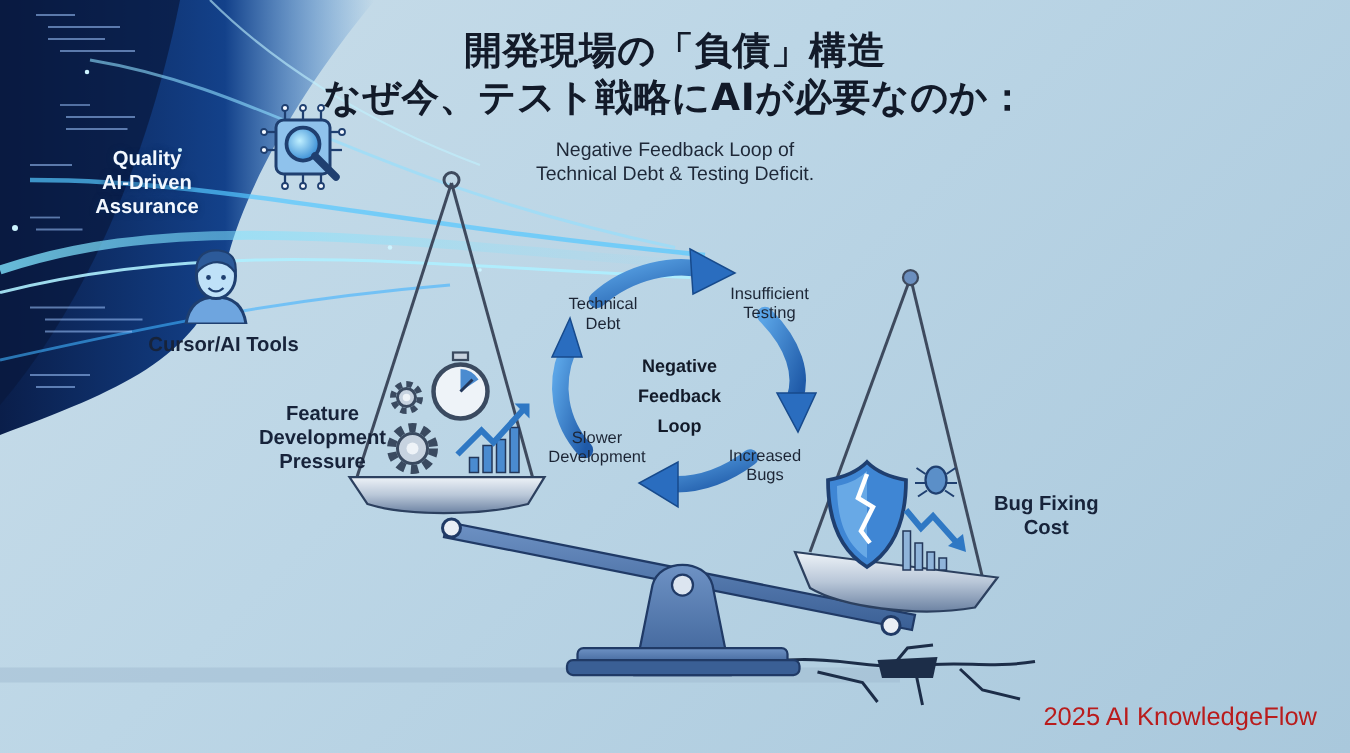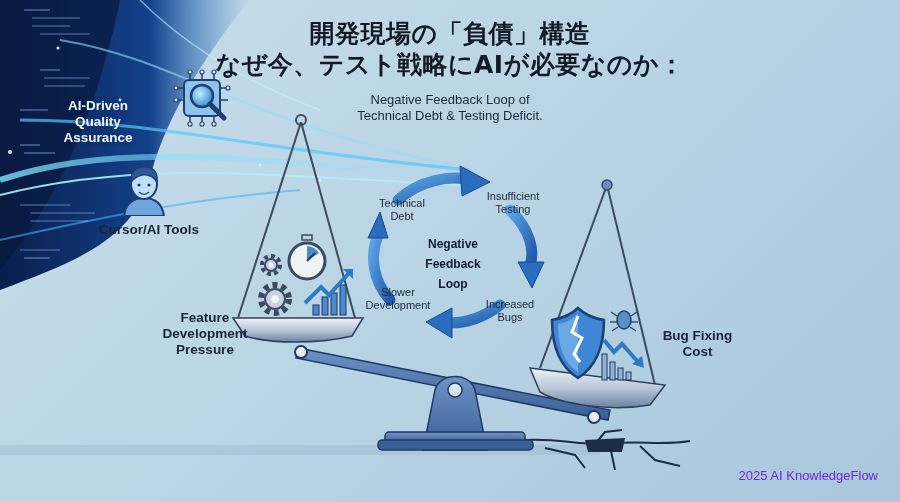--- a/index.html
+++ b/index.html
@@ -7,21 +7,21 @@
     background:linear-gradient(135deg,#c9dde9 0%,#bcd6e6 40%,#a9c8dc 100%);
     font-family:"Liberation Sans",sans-serif;color:#141c2b;}
   .abs{position:absolute;}
   .wave{left:0;top:0;width:900px;height:502px;}
   .title{left:0;width:900px;top:18px;text-align:center;font-weight:bold;font-size:25px;line-height:31px;color:#121a29;font-family:"DejaVu Sans",sans-serif;letter-spacing:0.5px;}
   .subtitle{left:300px;width:300px;top:92px;text-align:center;font-size:13px;line-height:16px;color:#1e2838;}
   .lbl{font-weight:bold;font-size:13.5px;line-height:16px;text-align:center;color:#17233a;}
   .lbl-light{color:#f2f8ff;text-shadow:0 0 4px rgba(0,40,90,.8);}
   .loop-lbl{font-size:11px;line-height:13px;text-align:center;color:#1c2535;}
   .loop-center{font-weight:bold;font-size:12px;line-height:20px;text-align:center;color:#121a29;}
-  .footer{right:22px;top:468px;font-size:13px;color:#6d28d9;}
+  .footer{right:22px;top:468px;font-size:17px;color:#b91c1c;}
 </style>
 </head>
 <body>
 
 <svg class="abs wave" viewBox="0 0 900 502">
   <defs>
     <linearGradient id="navy" x1="0" y1="0" x2="1" y2="0">
       <stop offset="0" stop-color="#0a1e4a"></stop>
       <stop offset="0.6" stop-color="#13418a"></stop>
       <stop offset="1" stop-color="#2a7ad0" stop-opacity="0"></stop>
@@ -133,22 +133,22 @@
   <div>開発現場の「負債」構造</div>
   <div>なぜ今、テスト戦略にAIが必要なのか：</div>
 </div>
 
 <div class="abs subtitle">
   <div>Negative Feedback Loop of</div>
   <div>Technical Debt &amp; Testing Deficit.</div>
 </div>
 
 <div class="abs lbl lbl-light" style="left:38px;top:98px;width:120px;">
+  <div>Quality</div>
   <div>AI-Driven</div>
-  <div>Quality</div>
   <div>Assurance</div>
 </div>
 
 <svg class="abs" style="left:172px;top:68px;" width="64" height="64" viewBox="0 0 64 64">
   <g stroke="#1f3f70" stroke-width="1.5" fill="none">
     <line x1="18" y1="4" x2="18" y2="12"></line>
       <line x1="30" y1="4" x2="30" y2="12"></line>
       <line x1="42" y1="4" x2="42" y2="12"></line>
     <line x1="18" y1="48" x2="18" y2="56"></line>
       <line x1="30" y1="48" x2="30" y2="56"></line>
@@ -184,21 +184,21 @@
   <path d="M4,54 C6,40 14,36 24,36 C34,36 42,40 44,54 Z" fill="#6ea5df" stroke="#1f3f70" stroke-width="2"></path>
   <ellipse cx="24" cy="22" rx="13" ry="15" fill="#bfe1f8" stroke="#1f3f70" stroke-width="2"></ellipse>
   <path d="M11,20 C10,8 18,4 26,5 C34,6 38,10 37,20 C33,14 28,12 22,13 C18,14 14,16 11,20 Z" fill="#2c5a99" stroke="#1f3f70" stroke-width="1.5"></path>
   <circle cx="19" cy="23" r="1.6" fill="#1f3f70"></circle>
     <circle cx="29" cy="23" r="1.6" fill="#1f3f70"></circle>
   <path d="M19,30 C22,33 26,33 29,30" stroke="#1f3f70" stroke-width="1.5" fill="none"></path>
 </svg>
 
 <div class="abs lbl" style="left:84px;top:222px;width:130px;">Cursor/AI Tools</div>
 
-<div class="abs lbl" style="left:155px;top:268px;width:100px;margin-top:42px;">
+<div class="abs lbl" style="left:165px;top:268px;width:100px;">
   <div>Feature</div>
   <div>Development</div>
   <div>Pressure</div>
 </div>
 
 <svg class="abs" style="left:255px;top:233px;" width="105" height="88" viewBox="0 0 105 88">
   <g>
     <circle cx="16" cy="32" r="9" fill="none" stroke="#3a4a60" stroke-width="4" stroke-dasharray="4 3"></circle>
     <circle cx="16" cy="32" r="6" fill="#c7d3e0" stroke="#3a4a60" stroke-width="2"></circle>
     <circle cx="16" cy="32" r="2.5" fill="#eef3f8"></circle>

